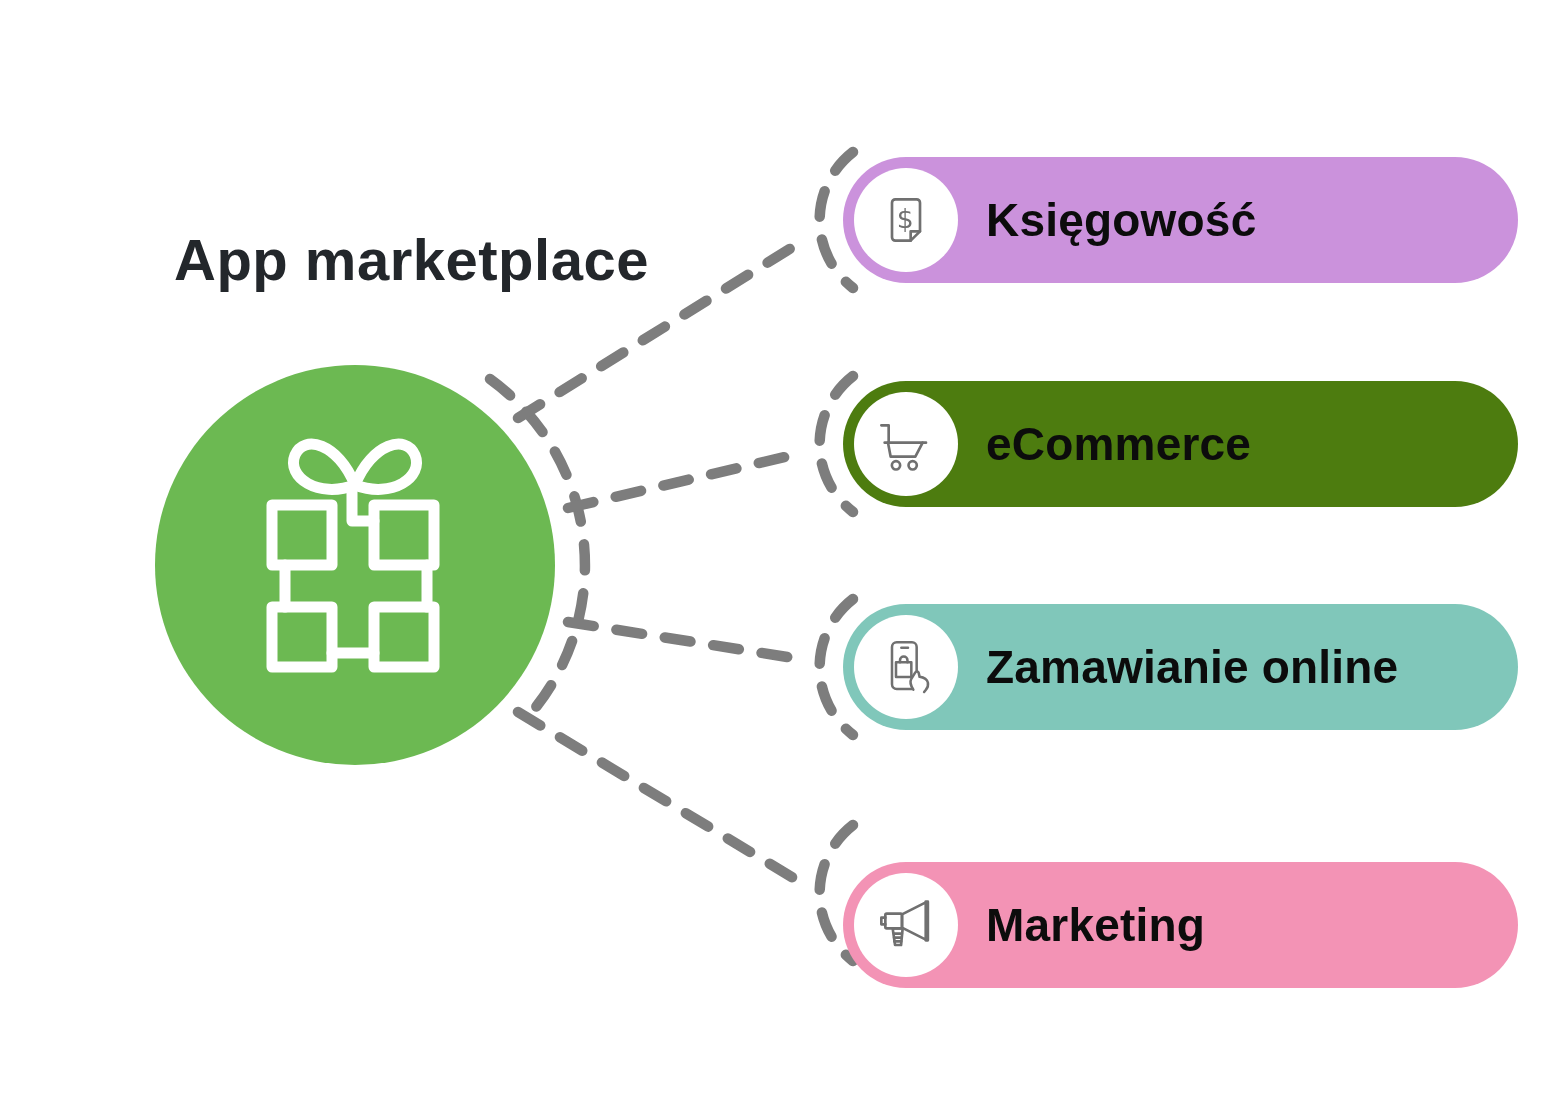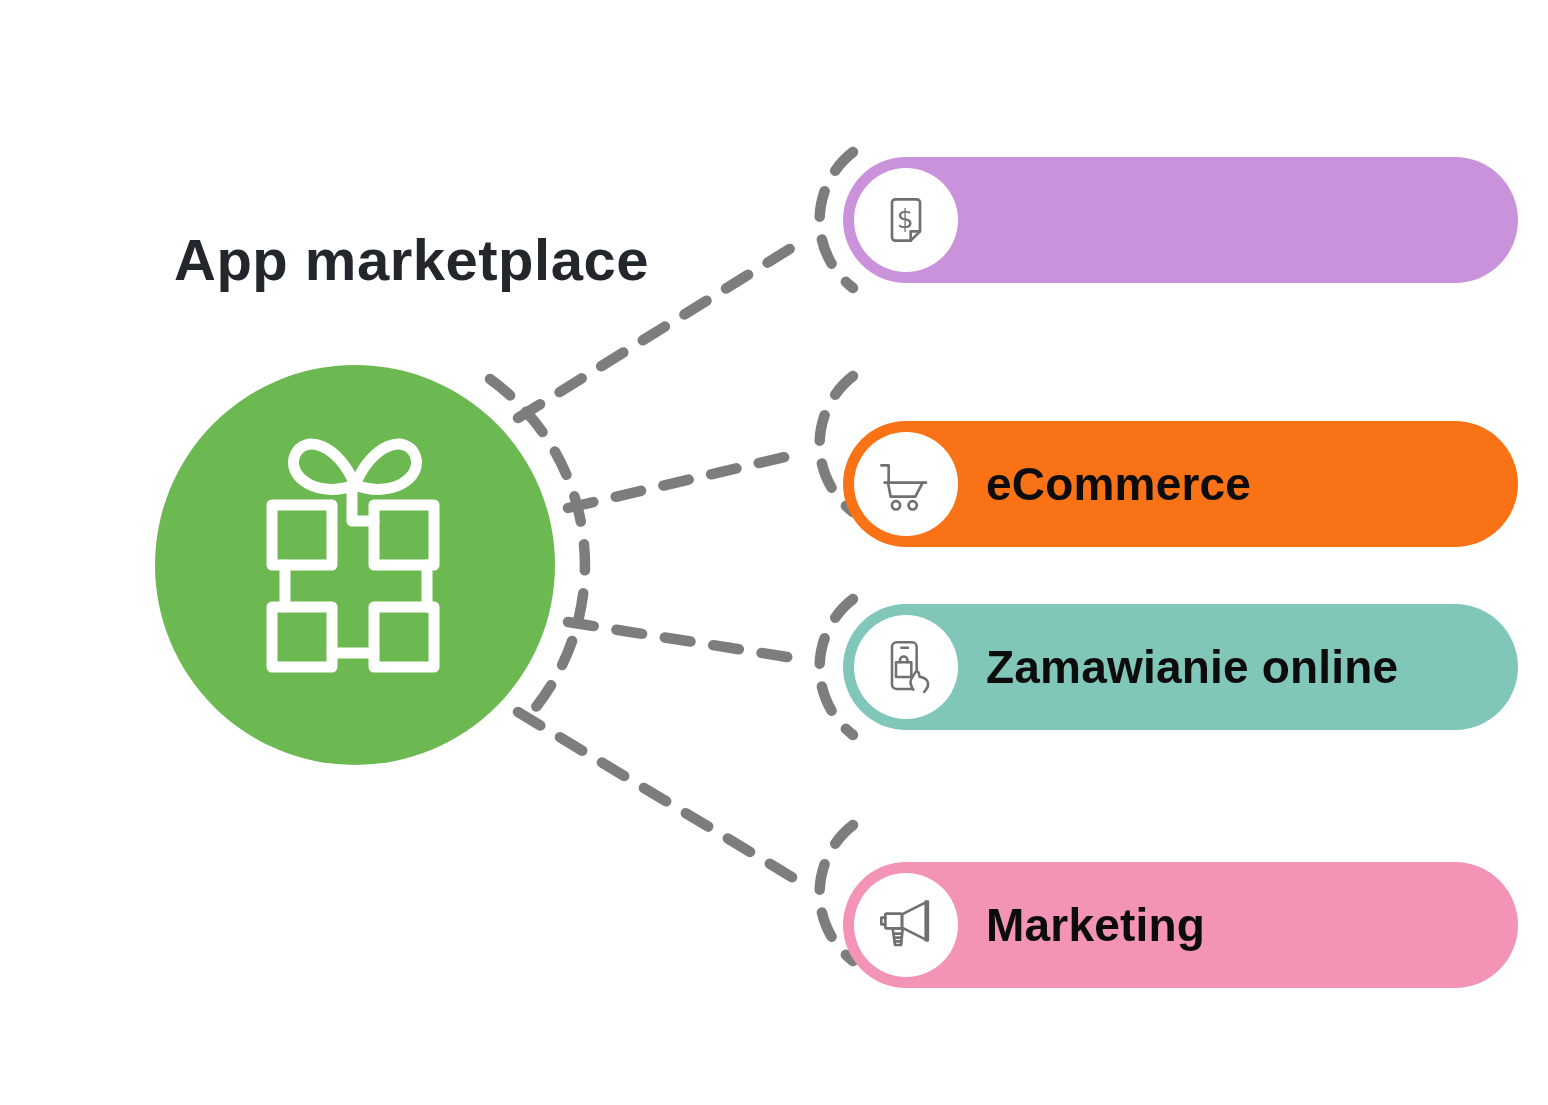--- a/index.html
+++ b/index.html
@@ -100,23 +100,24 @@
   </div>
 
   <div class="pill pill-1" style="background: rgb(203, 146, 220);">
     <div class="badge">
       <svg viewBox="0 0 48 48" fill="none" stroke="#707070" stroke-width="2" stroke-linejoin="round" stroke-linecap="round">
         <path d="M13.5 11 A2.5 2.5 0 0 1 16 8.5 H32 A2.5 2.5 0 0 1 34.5 11 V32.5 L27.5 39.5 H16 A2.5 2.5 0 0 1 13.5 37 Z"></path>
         <path d="M34.5 32.5 H27.5 V39.5"></path>
         <text x="23.5" y="30" font-size="20" text-anchor="middle" fill="#707070" stroke="none" font-family="DejaVu Sans, sans-serif">$</text>
       </svg>
     </div>
+    <div class="label">Księgowość</div>
   </div>
 
-  <div class="pill pill-2" style="background: #f97316; margin-top: 40px;">
+  <div class="pill pill-2" style="background: #4d7c0f;">
     <div class="badge">
       <svg viewBox="0 0 48 48" fill="none" stroke="#707070" stroke-width="2" stroke-linejoin="round" stroke-linecap="round">
         <path d="M5.5 10 H11 V23"></path>
         <path d="M8 23 H39"></path>
         <path d="M10.5 23 L12.5 33.5 H31 L36.5 23"></path>
         <circle cx="16.5" cy="40" r="3.1"></circle>
         <circle cx="29" cy="40" r="3.1"></circle>
       </svg>
     </div>
     <div class="label">eCommerce</div>

